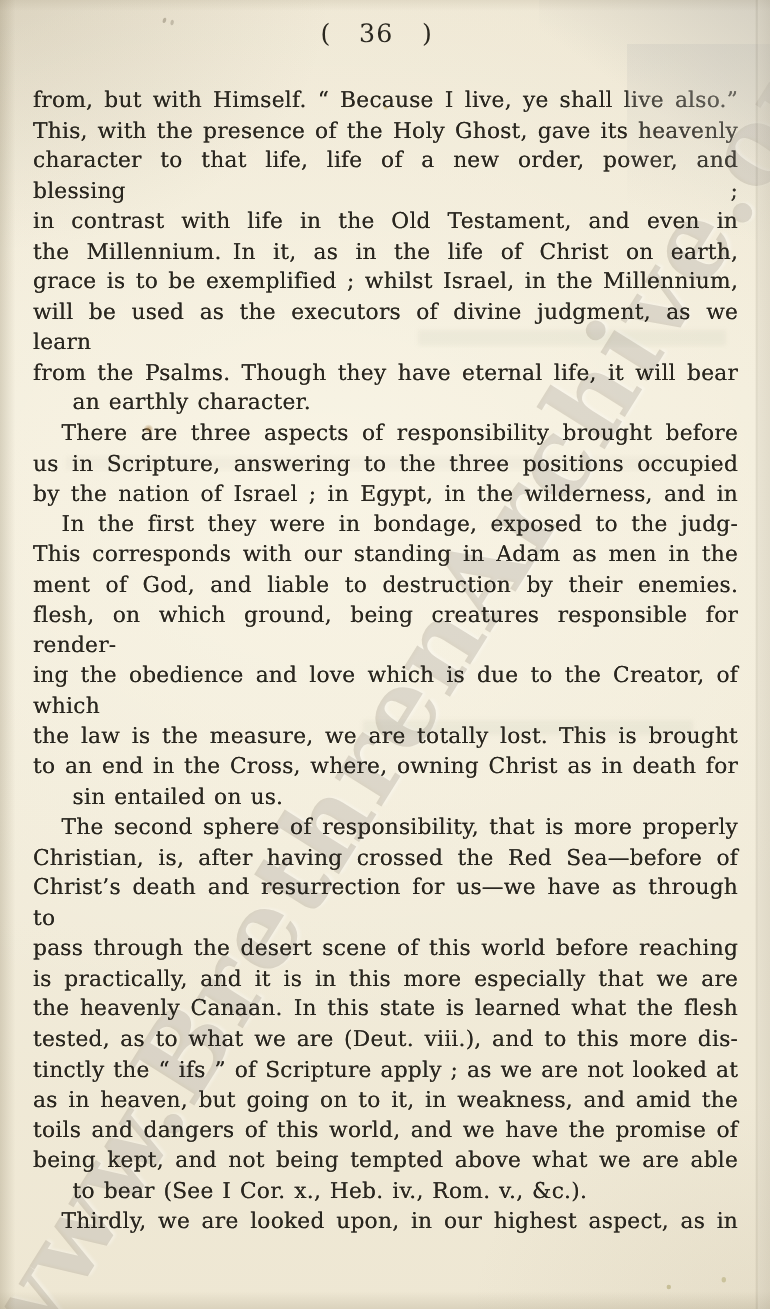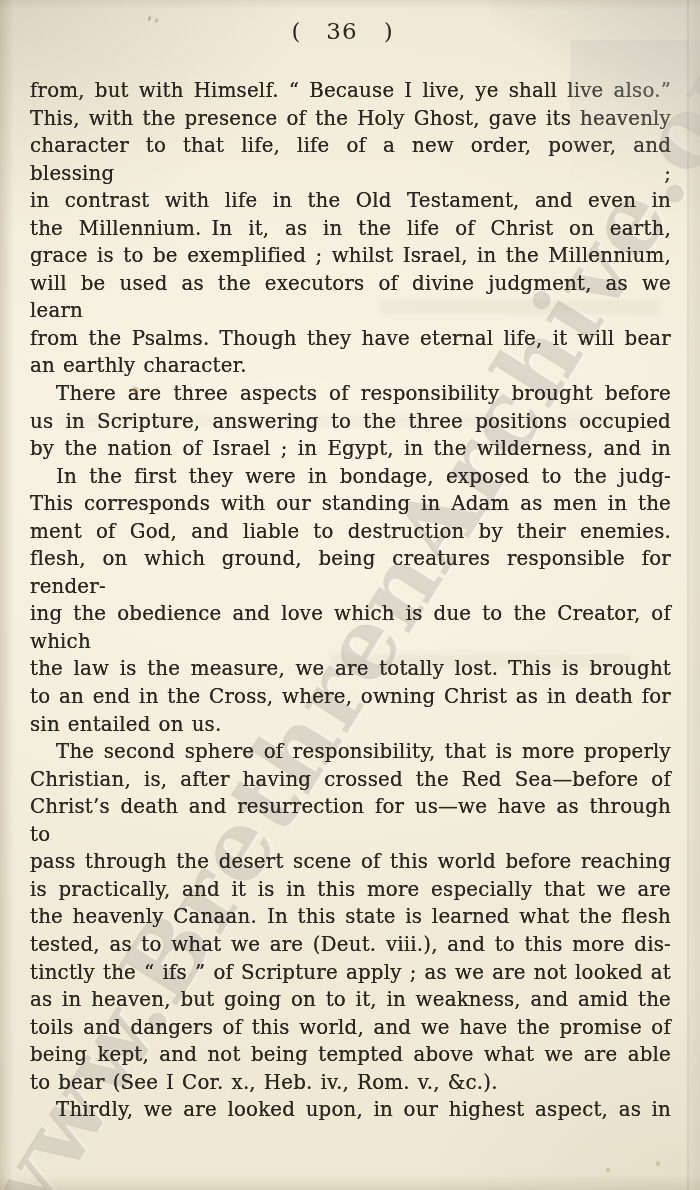--- a/index.html
+++ b/index.html
@@ -107,21 +107,21 @@
     letter-spacing: 0.2px;
     word-spacing: 1.5px;
     text-shadow: 0 0 0.5px rgba(41,38,31,0.85);
   }
   .line {
     text-align: justify;
     text-align-last: justify;
     white-space: normal;
   }
   .line.indent { text-indent: 26px; }
-  .line.para-end { text-align-last: left; }
+  .line.para-end { text-align-last: left; margin-left: 36px; }
 </style>
 </head>
 <body>
 
 <div class="page">
 
   <div class="watermark">www.BrethrenArchive.org</div>
 
   <div class="showthru showthru-1"></div>
   <div class="showthru showthru-2"></div>

